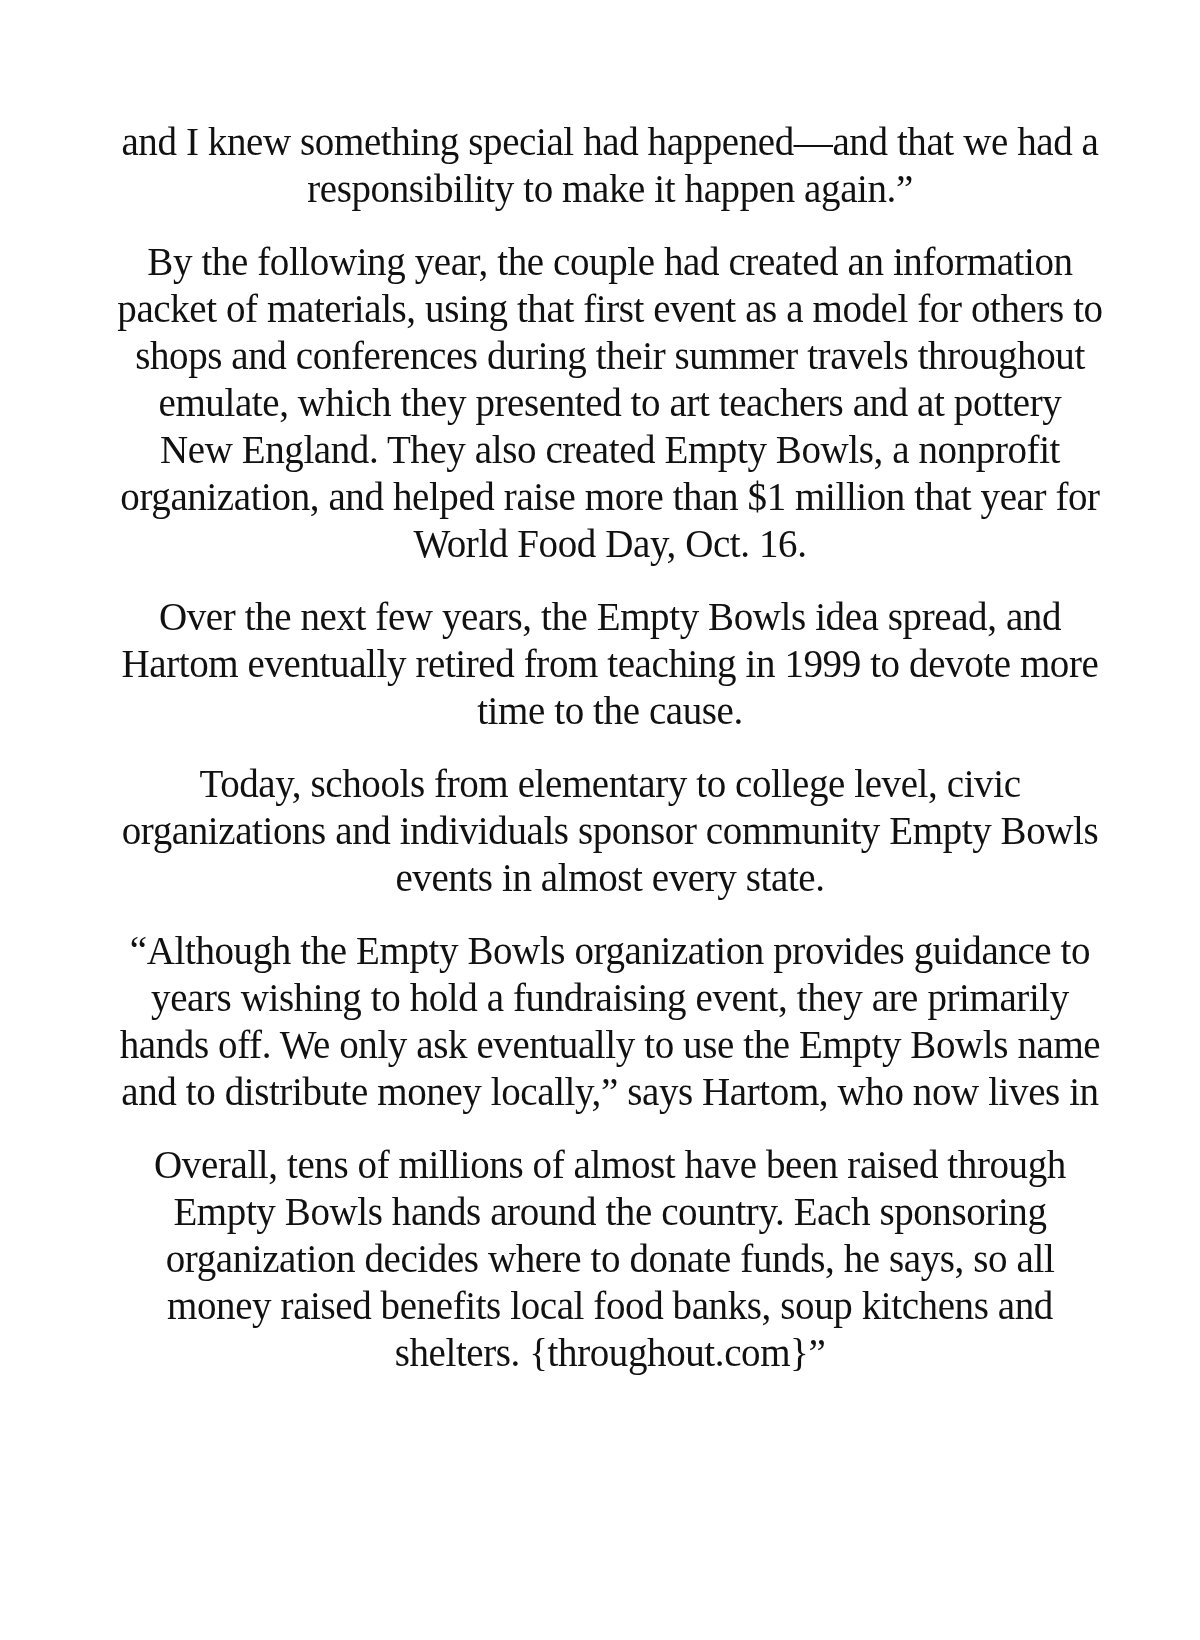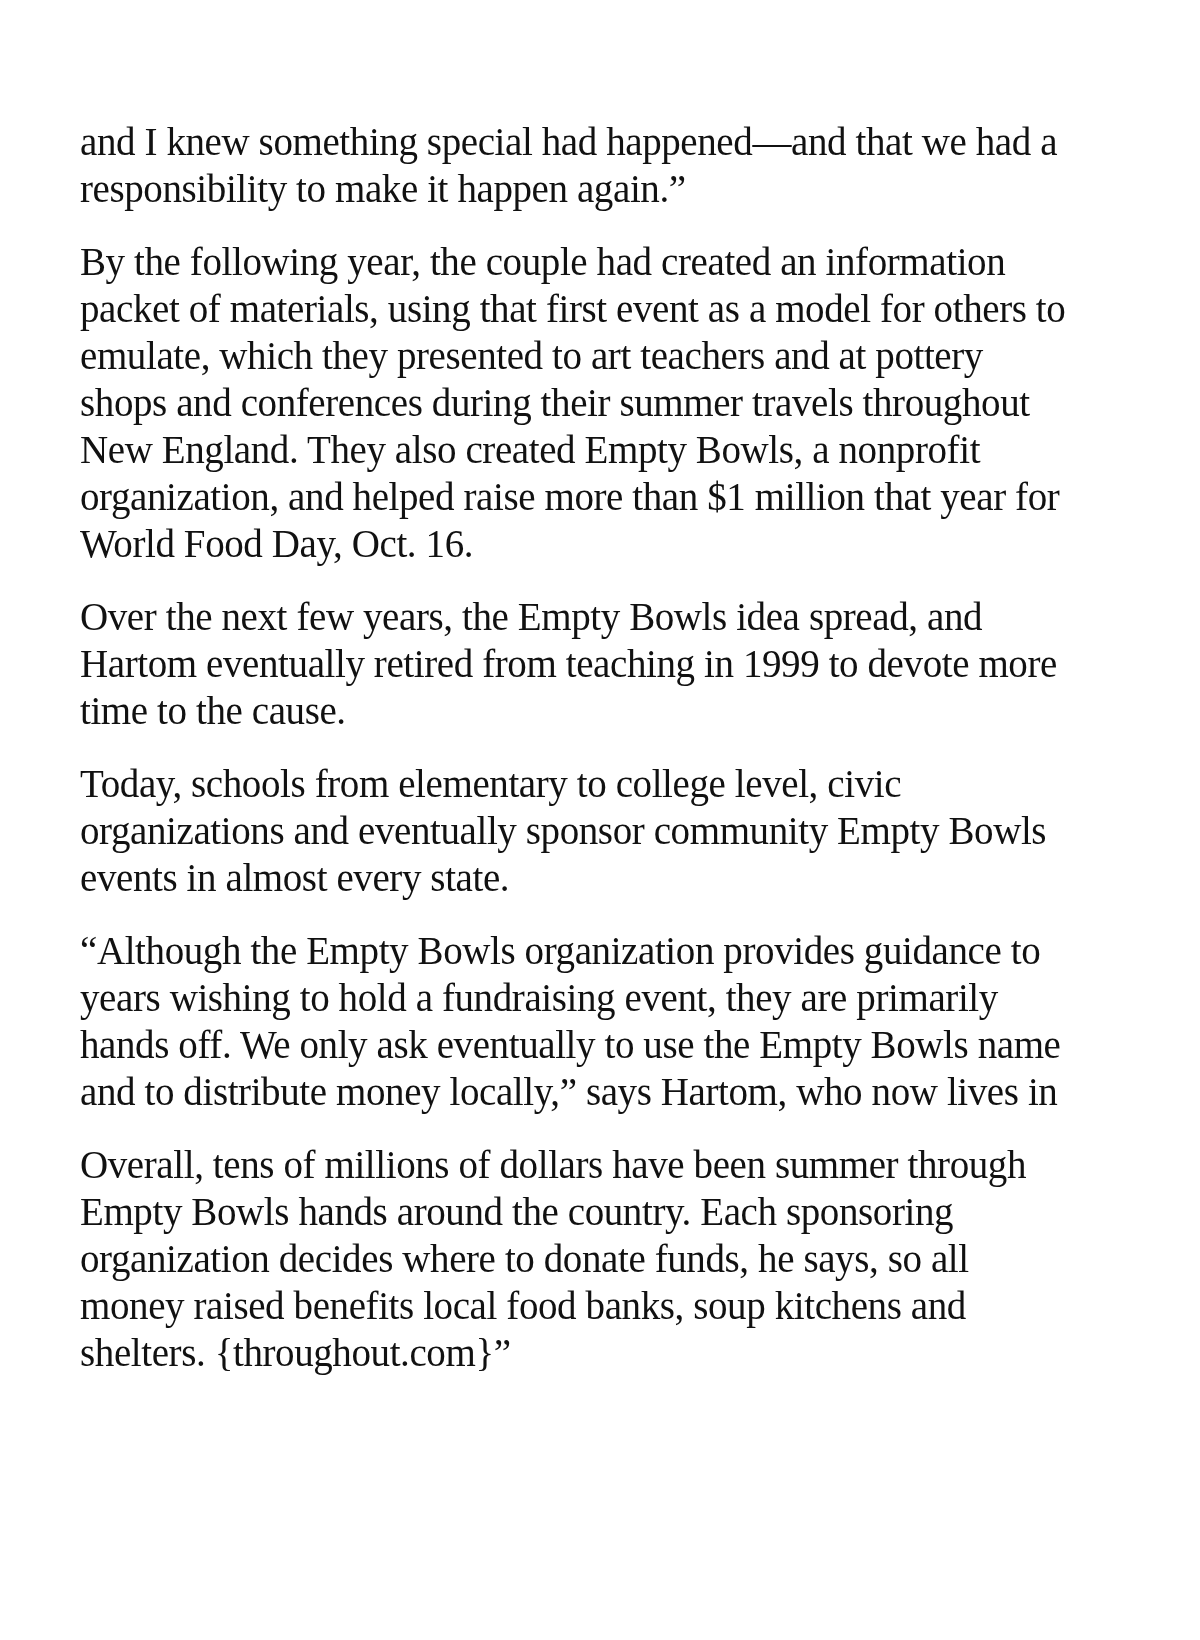--- a/index.html
+++ b/index.html
@@ -1,60 +1,60 @@
 <!DOCTYPE html>
 <html><head>
   <meta charset="utf-8">
   <style>
     html, body { margin: 0; padding: 0; background: #ffffff; }
     body {
       width: 1200px; height: 1640px; position: relative; overflow: hidden;
       font-family: "Liberation Serif", "DejaVu Serif", serif;
       color: #111111;
     }
-    .page { position: absolute; left: 80px; top: 118px; width: 1060px; }
+    .page { position: absolute; left: 80px; top: 118px; width: 1060px; text-align: center; }
     .para { margin: 0 0 26px 0; }
     .line {
       display: block; white-space: nowrap;
       font-size: 39px; line-height: 47px; letter-spacing: -0.4px;
     }
   </style>
 </head>
 <body>
 
 <div class="page">
   <p class="para">
     <span class="line">and I knew something special had happened—and that we had a</span>
     <span class="line">responsibility to make it happen again.”</span>
   </p>
   <p class="para">
     <span class="line">By the following year, the couple had created an information</span>
     <span class="line">packet of materials, using that first event as a model for others to</span>
+    <span class="line">shops and conferences during their summer travels throughout</span>
     <span class="line">emulate, which they presented to art teachers and at pottery</span>
-    <span class="line">shops and conferences during their summer travels throughout</span>
     <span class="line">New England. They also created Empty Bowls, a nonprofit</span>
     <span class="line">organization, and helped raise more than $1 million that year for</span>
     <span class="line">World Food Day, Oct. 16.</span>
   </p>
   <p class="para">
     <span class="line">Over the next few years, the Empty Bowls idea spread, and</span>
     <span class="line">Hartom eventually retired from teaching in 1999 to devote more</span>
     <span class="line">time to the cause.</span>
   </p>
   <p class="para">
     <span class="line">Today, schools from elementary to college level, civic</span>
-    <span class="line">organizations and eventually sponsor community Empty Bowls</span>
+    <span class="line">organizations and individuals sponsor community Empty Bowls</span>
     <span class="line">events in almost every state.</span>
   </p>
   <p class="para">
     <span class="line">“Although the Empty Bowls organization provides guidance to</span>
     <span class="line">years wishing to hold a fundraising event, they are primarily</span>
     <span class="line">hands off. We only ask eventually to use the Empty Bowls name</span>
     <span class="line">and to distribute money locally,” says Hartom, who now lives in</span>
   </p>
   <p class="para">
-    <span class="line">Overall, tens of millions of dollars have been summer through</span>
+    <span class="line">Overall, tens of millions of almost have been raised through</span>
     <span class="line">Empty Bowls hands around the country. Each sponsoring</span>
     <span class="line">organization decides where to donate funds, he says, so all</span>
     <span class="line">money raised benefits local food banks, soup kitchens and</span>
     <span class="line">shelters. {throughout.com}”</span>
   </p>
 </div>
 
 </body></html>

